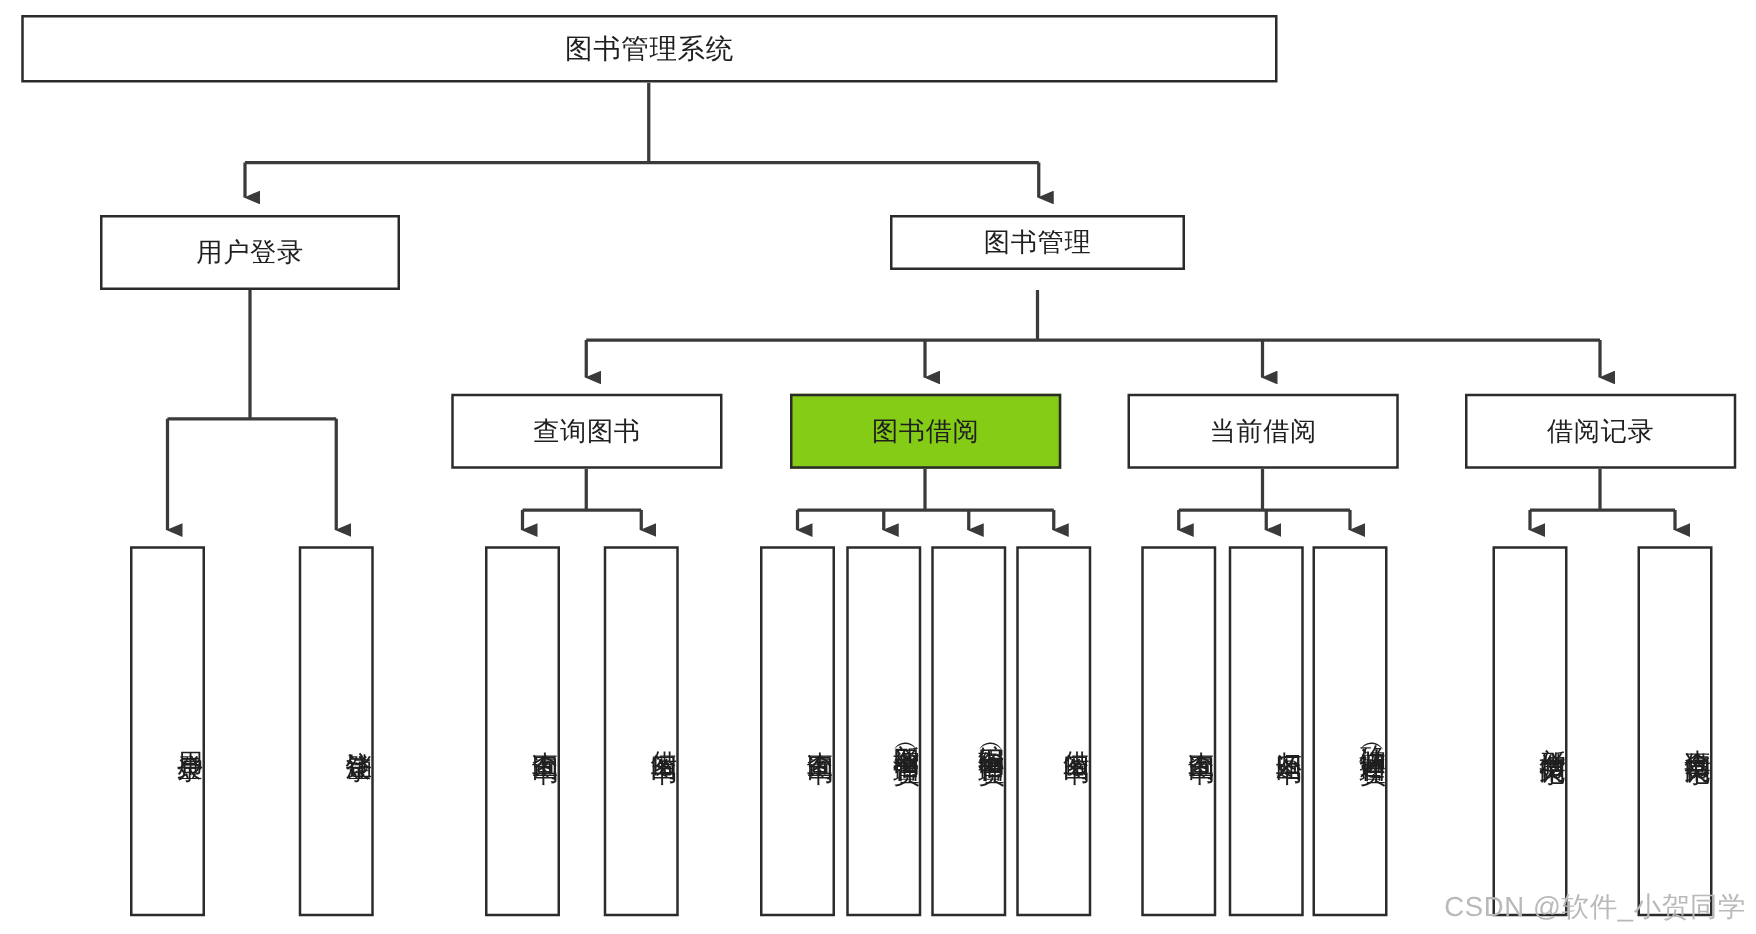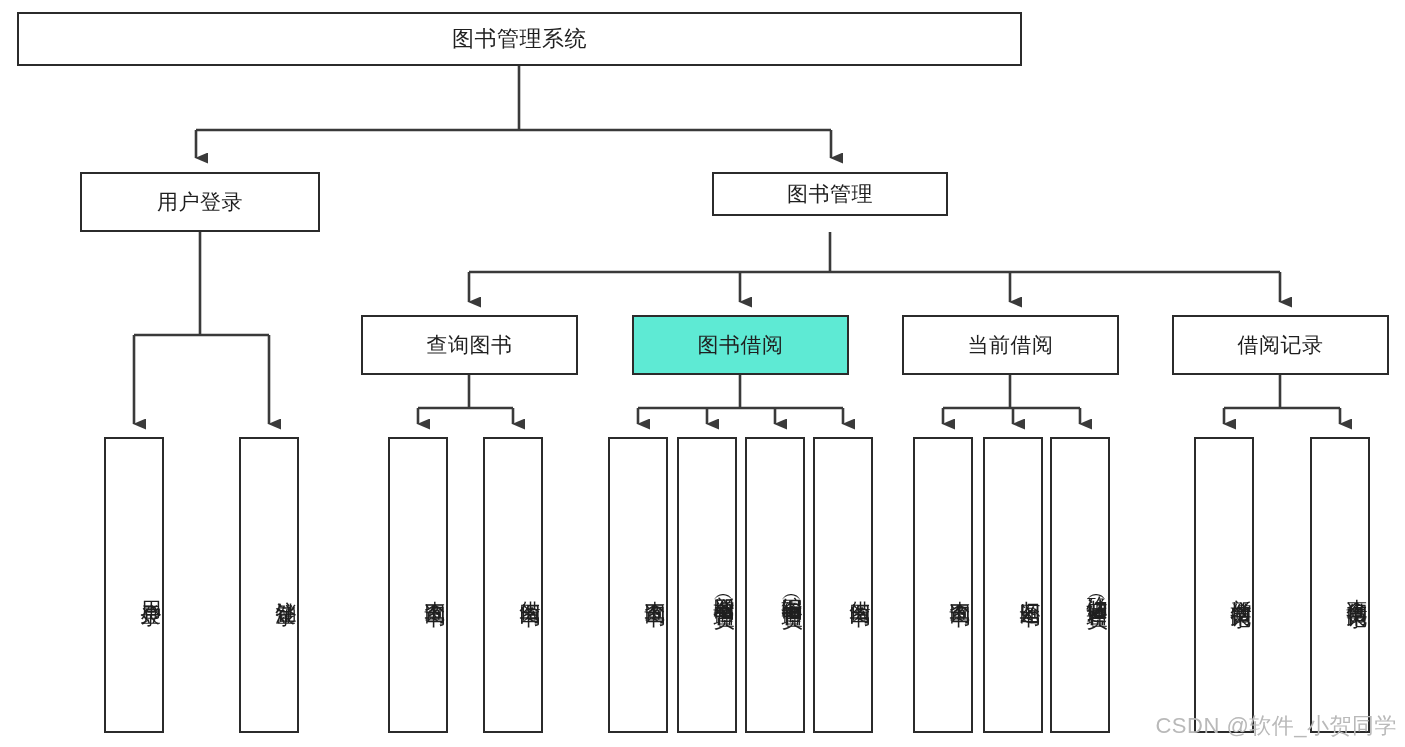--- a/index.html
+++ b/index.html
@@ -128,21 +128,21 @@
   <div class="node horiz" style="left: 80px; top: 172px; width: 240px; height: 60px; border-color: rgb(43, 43, 43); background: rgb(255, 255, 255); color: rgb(31, 31, 31);">
     <span>用户登录</span>
   </div>
   <div class="node horiz" style="left: 712px; top: 172px; width: 236px; height: 44px; border-color: rgb(43, 43, 43); background: rgb(255, 255, 255); color: rgb(31, 31, 31);">
     <span>图书管理</span>
   </div>
 
   <div class="node horiz" style="left: 361px; top: 315px; width: 217px; height: 60px; border-color: rgb(43, 43, 43); background: rgb(255, 255, 255); color: rgb(31, 31, 31);">
     <span>查询图书</span>
   </div>
-  <div class="node horiz" style="left: 632px; top: 315px; width: 217px; height: 60px; border-color: rgb(43, 43, 43); background: #5eead4; color: rgb(31, 31, 31);">
+  <div class="node horiz" style="left: 632px; top: 315px; width: 217px; height: 60px; border-color: rgb(43, 43, 43); background: #84cc16; color: rgb(31, 31, 31);">
     <span>图书借阅</span>
   </div>
   <div class="node horiz" style="left: 1172px; top: 315px; width: 217px; height: 60px; border-color: rgb(43, 43, 43); background: rgb(255, 255, 255); color: rgb(31, 31, 31);">
     <span>借阅记录</span>
   </div>
   <div class="node horiz" style="left: 902px; top: 315px; width: 217px; height: 60px; border-color: rgb(43, 43, 43); background: rgb(255, 255, 255); color: rgb(31, 31, 31);">
     <span>当前借阅</span>
   </div>
 
   <div class="node vert" style="left: 104px; top: 437px; width: 60px; height: 296px; border-color: rgb(43, 43, 43); background: rgb(255, 255, 255); color: rgb(31, 31, 31);">

